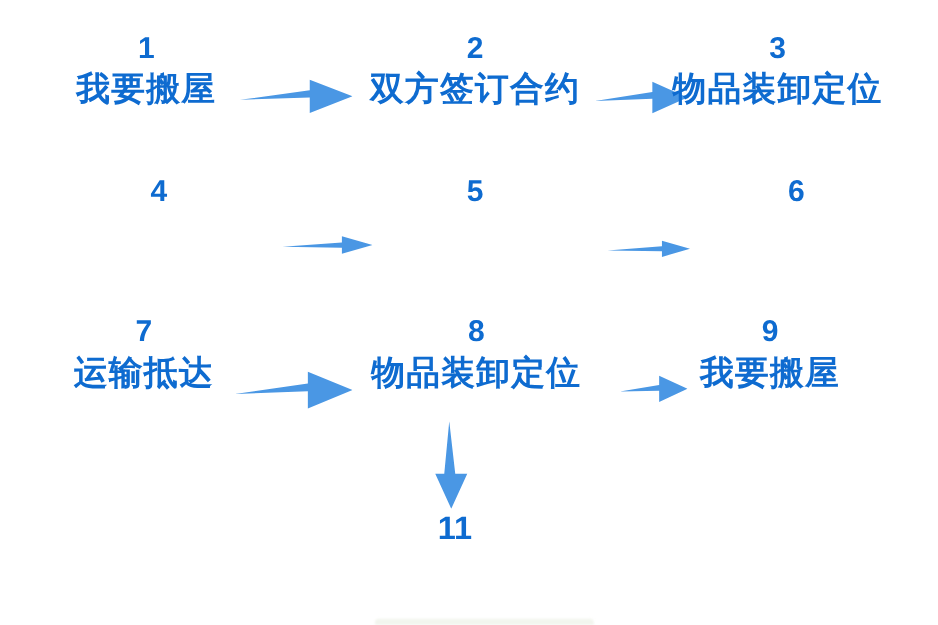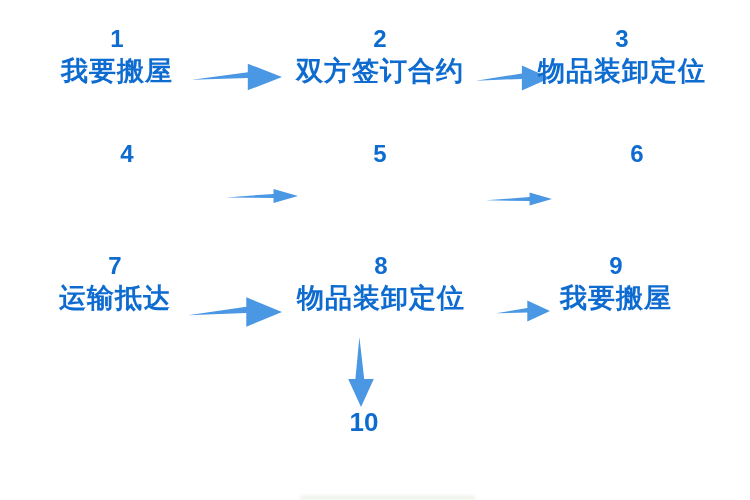--- a/index.html
+++ b/index.html
@@ -133,18 +133,18 @@
     <div class="step-num">9</div>
     <div class="step-label">我要搬屋</div>
   </div>
 
   <div class="arrow" style="left:345px; top:337px; width:32px; height:70px;">
     <svg viewBox="0 0 40 100" preserveAspectRatio="none">
         <polygon fill="currentColor" points="18,0 13,60 4,60 20,100 36,60 24,60"></polygon>
       </svg>
   </div>
   <div class="step final" style="left:364px; top:409px;">
-    <div class="step-num">10</div>
+    <div class="step-num">11</div>
   </div>
 
   <div class="bottom-artifact"></div>
 
 </div>
 
 </body></html>

